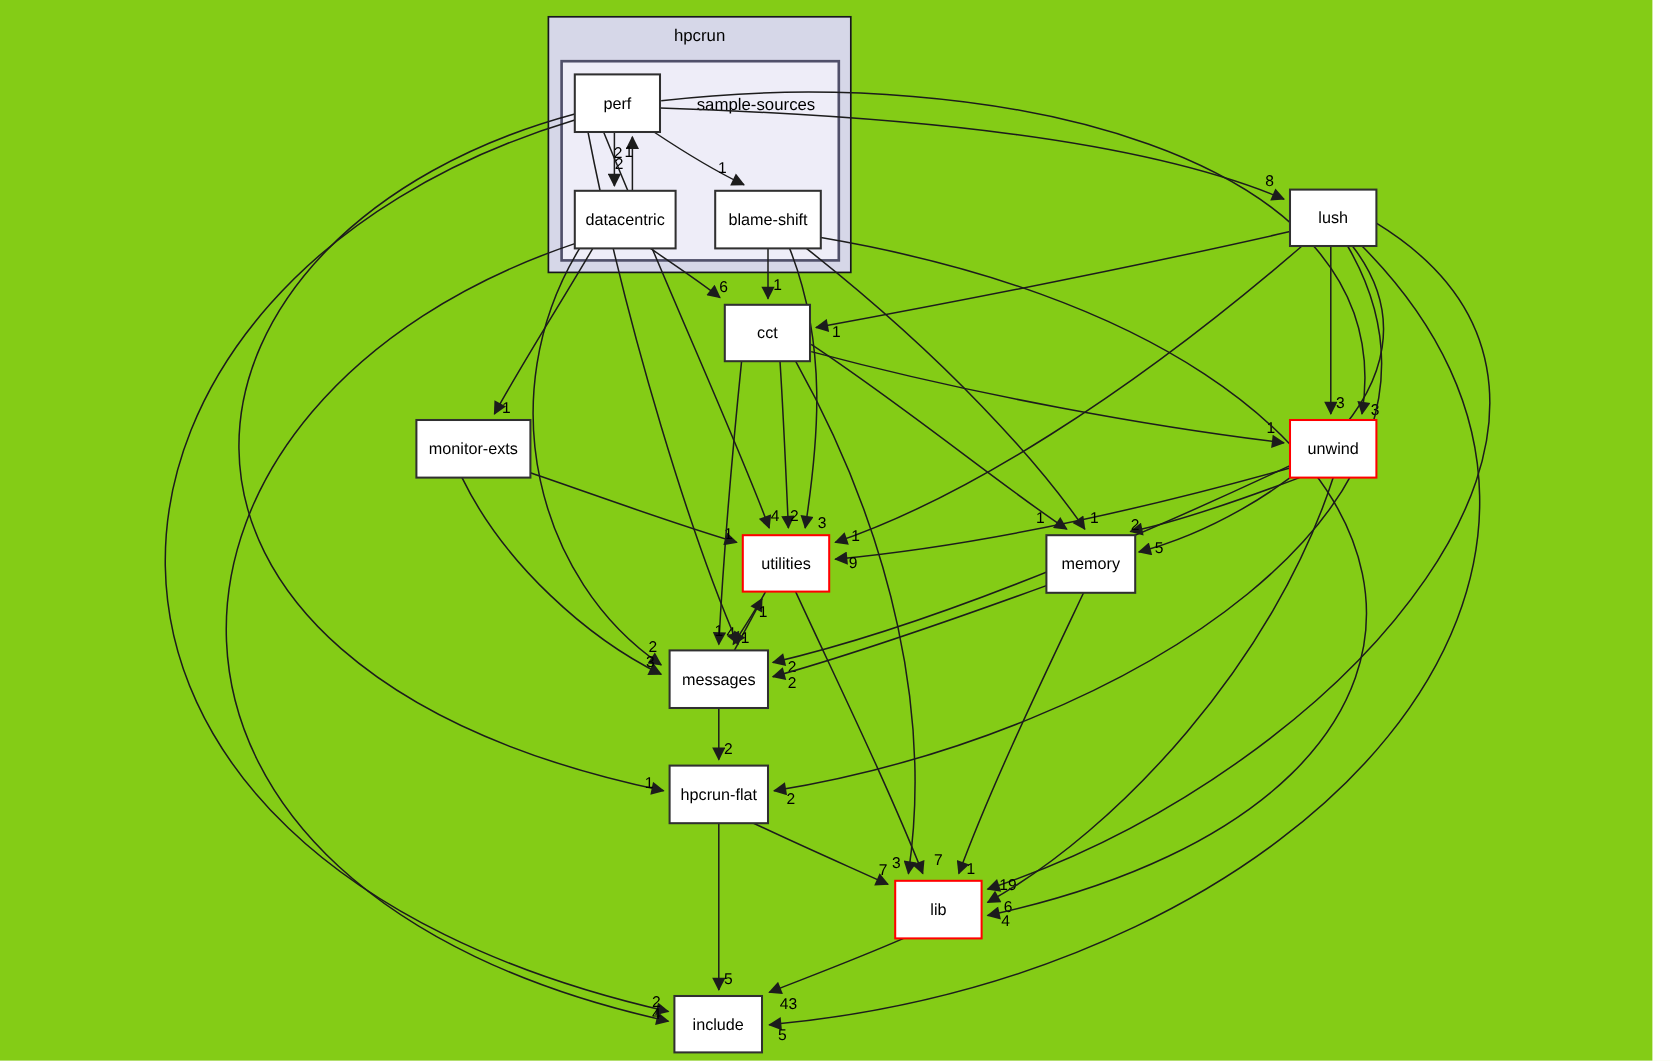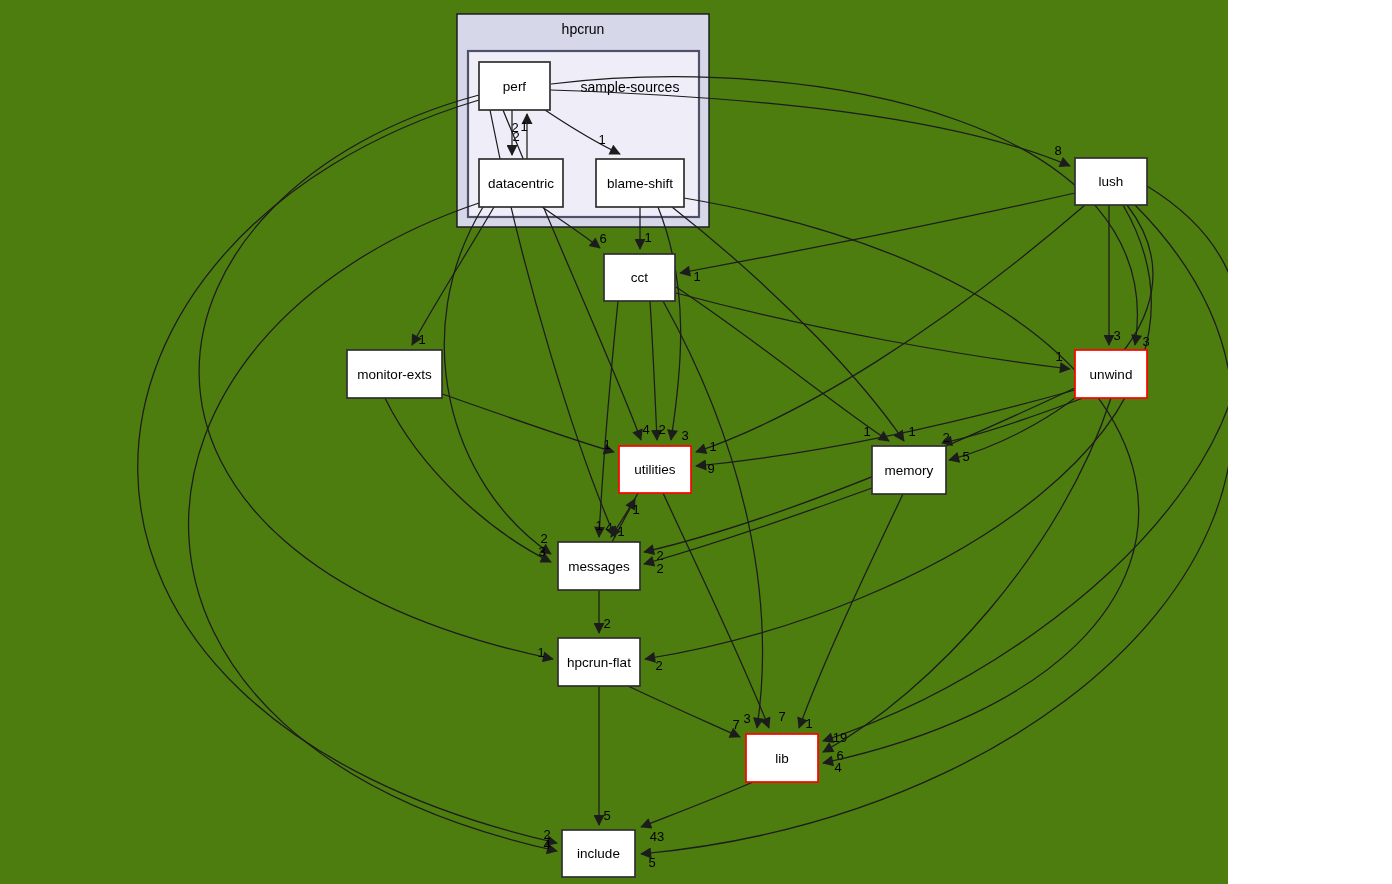--- a/index.html
+++ b/index.html
@@ -1,16 +1,16 @@
 <!DOCTYPE html>
 <html><head>
 <meta charset="utf-8">
 <style>
   html,body{margin:0;padding:0;background:#ffffff;}
-  #stage{position:relative;width:1228px;height:884px;background:#4d7c0f;overflow:hidden;}
+  #stage{position:relative;width:1377px;height:884px;background:#84cc16;overflow:hidden;}
   svg{display:block;}
   text{font-family:"Liberation Sans","DejaVu Sans",sans-serif;fill:#000000;}
   .node-label{font-size:13.5px;}
   .cluster-label{font-size:14px;}
   .edge-label{font-size:13px;}
 </style>
 </head>
 <body>
 
 <div id="stage">

